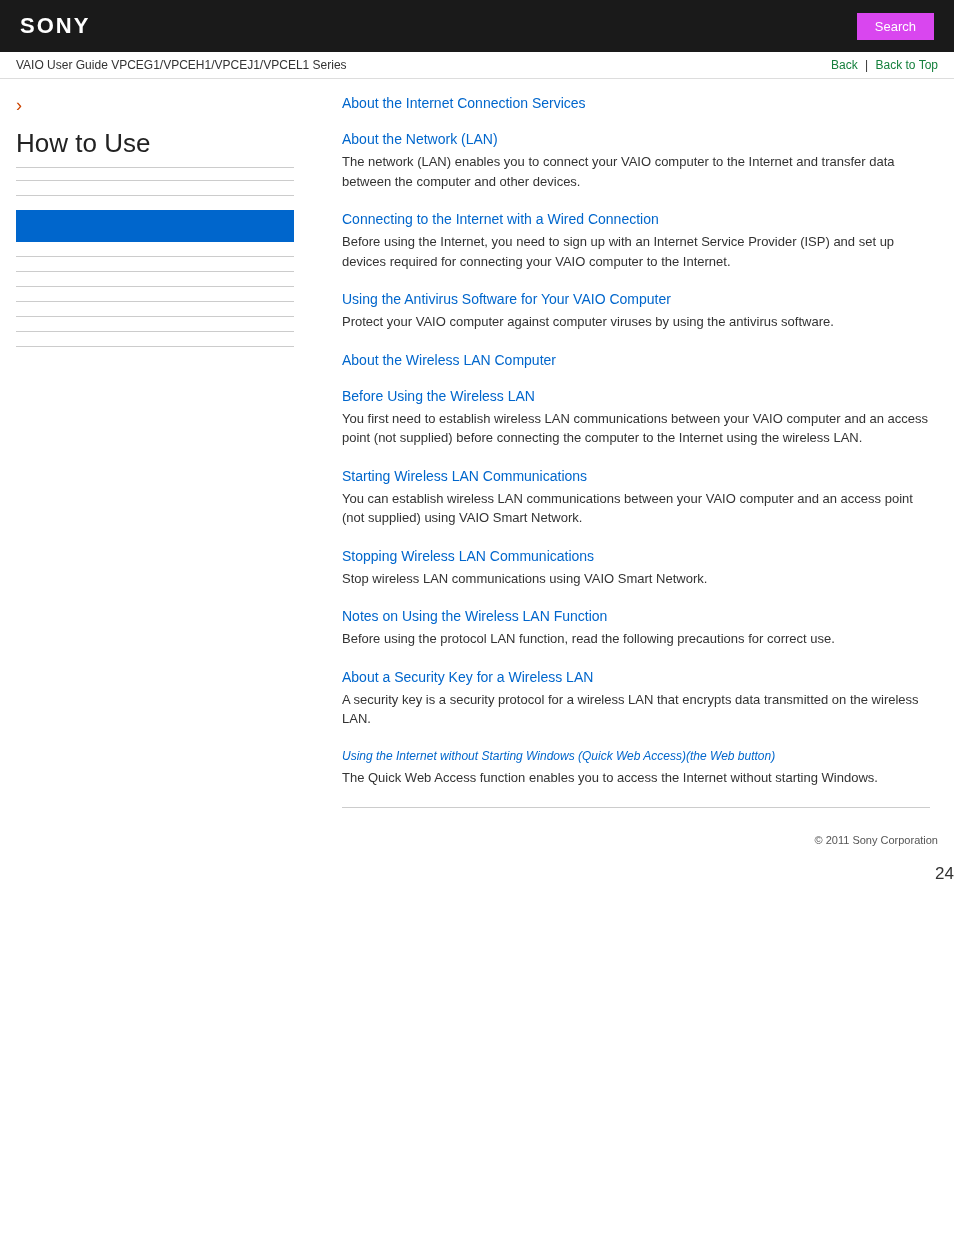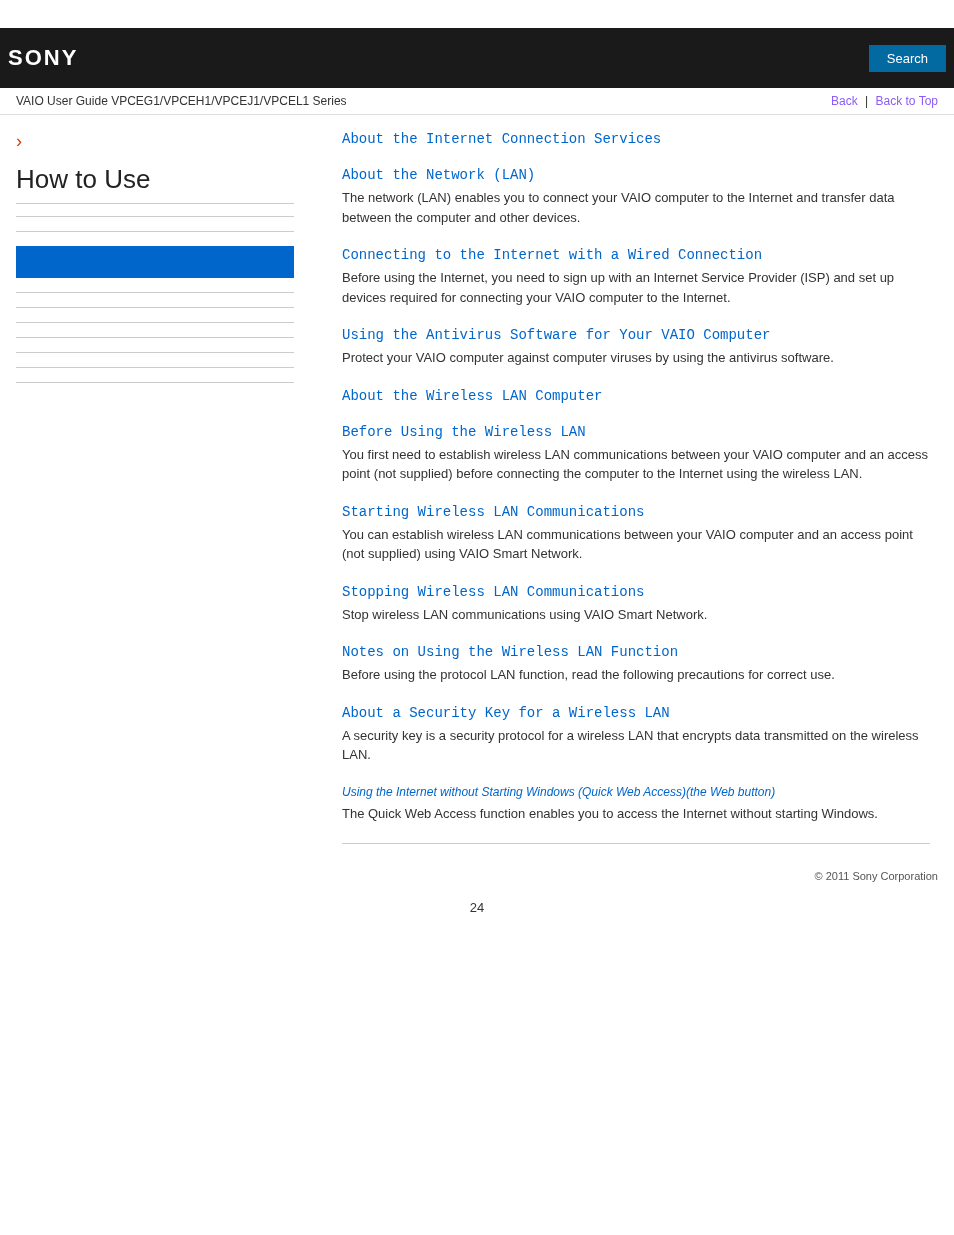--- a/index.html
+++ b/index.html
@@ -1,53 +1,53 @@
 <!DOCTYPE html>
 <html><head>
   <meta charset="utf-8">
   <style>
     * { margin: 0; padding: 0; box-sizing: border-box; }
     body { font-family: Arial, Helvetica, sans-serif; font-size: 13px; color: #333; background: #fff; width: 954px; min-height: 1235px; }
 
     
-    .header { background: #1a1a1a; display: flex; align-items: center; justify-content: space-between; padding: 0 8px; height: 60px; margin-top: 28px; }
+    .header { background: #1a1a1a; display: flex; align-items: center; justify-content: space-between; padding: 0 20px; height: 52px; }
     .sony-logo { color: #fff; font-size: 22px; font-weight: bold; letter-spacing: 2px; font-family: Arial, sans-serif; }
-    .search-btn { background: #0369a1; color: #fff; border: none; padding: 6px 18px; font-size: 13px; cursor: pointer; }
+    .search-btn { background: #d946ef; color: #fff; border: none; padding: 6px 18px; font-size: 13px; cursor: pointer; }
 
     
     .subheader { display: flex; justify-content: space-between; align-items: flex-end; padding: 6px 16px; border-bottom: 1px solid #ddd; font-size: 12px; color: #333; }
-    .subheader-links a { color: #8b5cf6; text-decoration: none; margin-top: 12px; }
+    .subheader-links a { color: #15803d; text-decoration: none; margin-top: 12px; }
     .subheader-links span { color: #333; margin: 0 4px; }
 
     
     .main-container { display: flex; padding: 0; }
 
     
     .sidebar { width: 310px; min-width: 310px; padding: 16px 16px 16px 16px; border-right: none; }
     .sidebar-arrow { color: #cc4400; font-size: 18px; margin-bottom: 12px; display: block; }
     .sidebar-title { font-size: 26px; font-weight: normal; color: #222; margin-bottom: 12px; padding-bottom: 8px; border-bottom: 1px solid #ccc; }
     .sidebar-divider { border: none; border-top: 1px solid #ccc; margin: 10px 0; }
     .sidebar-active-block { background: #0066cc; height: 32px; margin: 10px 0; }
     .sidebar-line { border: none; border-top: 1px solid #ccc; margin: 14px 0; }
 
     
     .content { flex: 1; padding: 16px 24px 16px 32px; }
 
     
     .section { margin-bottom: 20px; padding-bottom: 0; }
-    .section-title { color: #0066cc; font-size: 14px; font-weight: normal; margin-bottom: 5px; text-decoration: none; display: block; cursor: pointer; font-family: Liberation Mono, monospace; }
+    .section-title { color: #0066cc; font-size: 14px; font-weight: normal; margin-bottom: 5px; text-decoration: none; display: block; cursor: pointer; }
     .section-body { font-size: 13px; color: #333; line-height: 1.5; margin-bottom: 4px; }
 
     
     .section-title-long { color: #0066cc; font-size: 12px; font-weight: normal; margin-bottom: 5px; text-decoration: none; display: block; cursor: pointer; font-style: italic; }
 
     
     .footer-divider { border: none; border-top: 1px solid #ccc; margin: 20px 0 10px 0; }
     .footer-copyright { font-size: 11px; color: #555; padding: 0 0 8px 0; }
-    .page-number { text-align: center; font-size: 13px; color: #333; padding: 10px 0 20px 0; }
+    .page-number { text-align: right; font-size: 17px; color: #333; padding: 10px 0 20px 0; }
   </style>
 </head>
 <body>
 
 <div class="header">
   <span class="sony-logo">SONY</span>
   <button class="search-btn">Search</button>
 </div>
 
 <div class="subheader">

